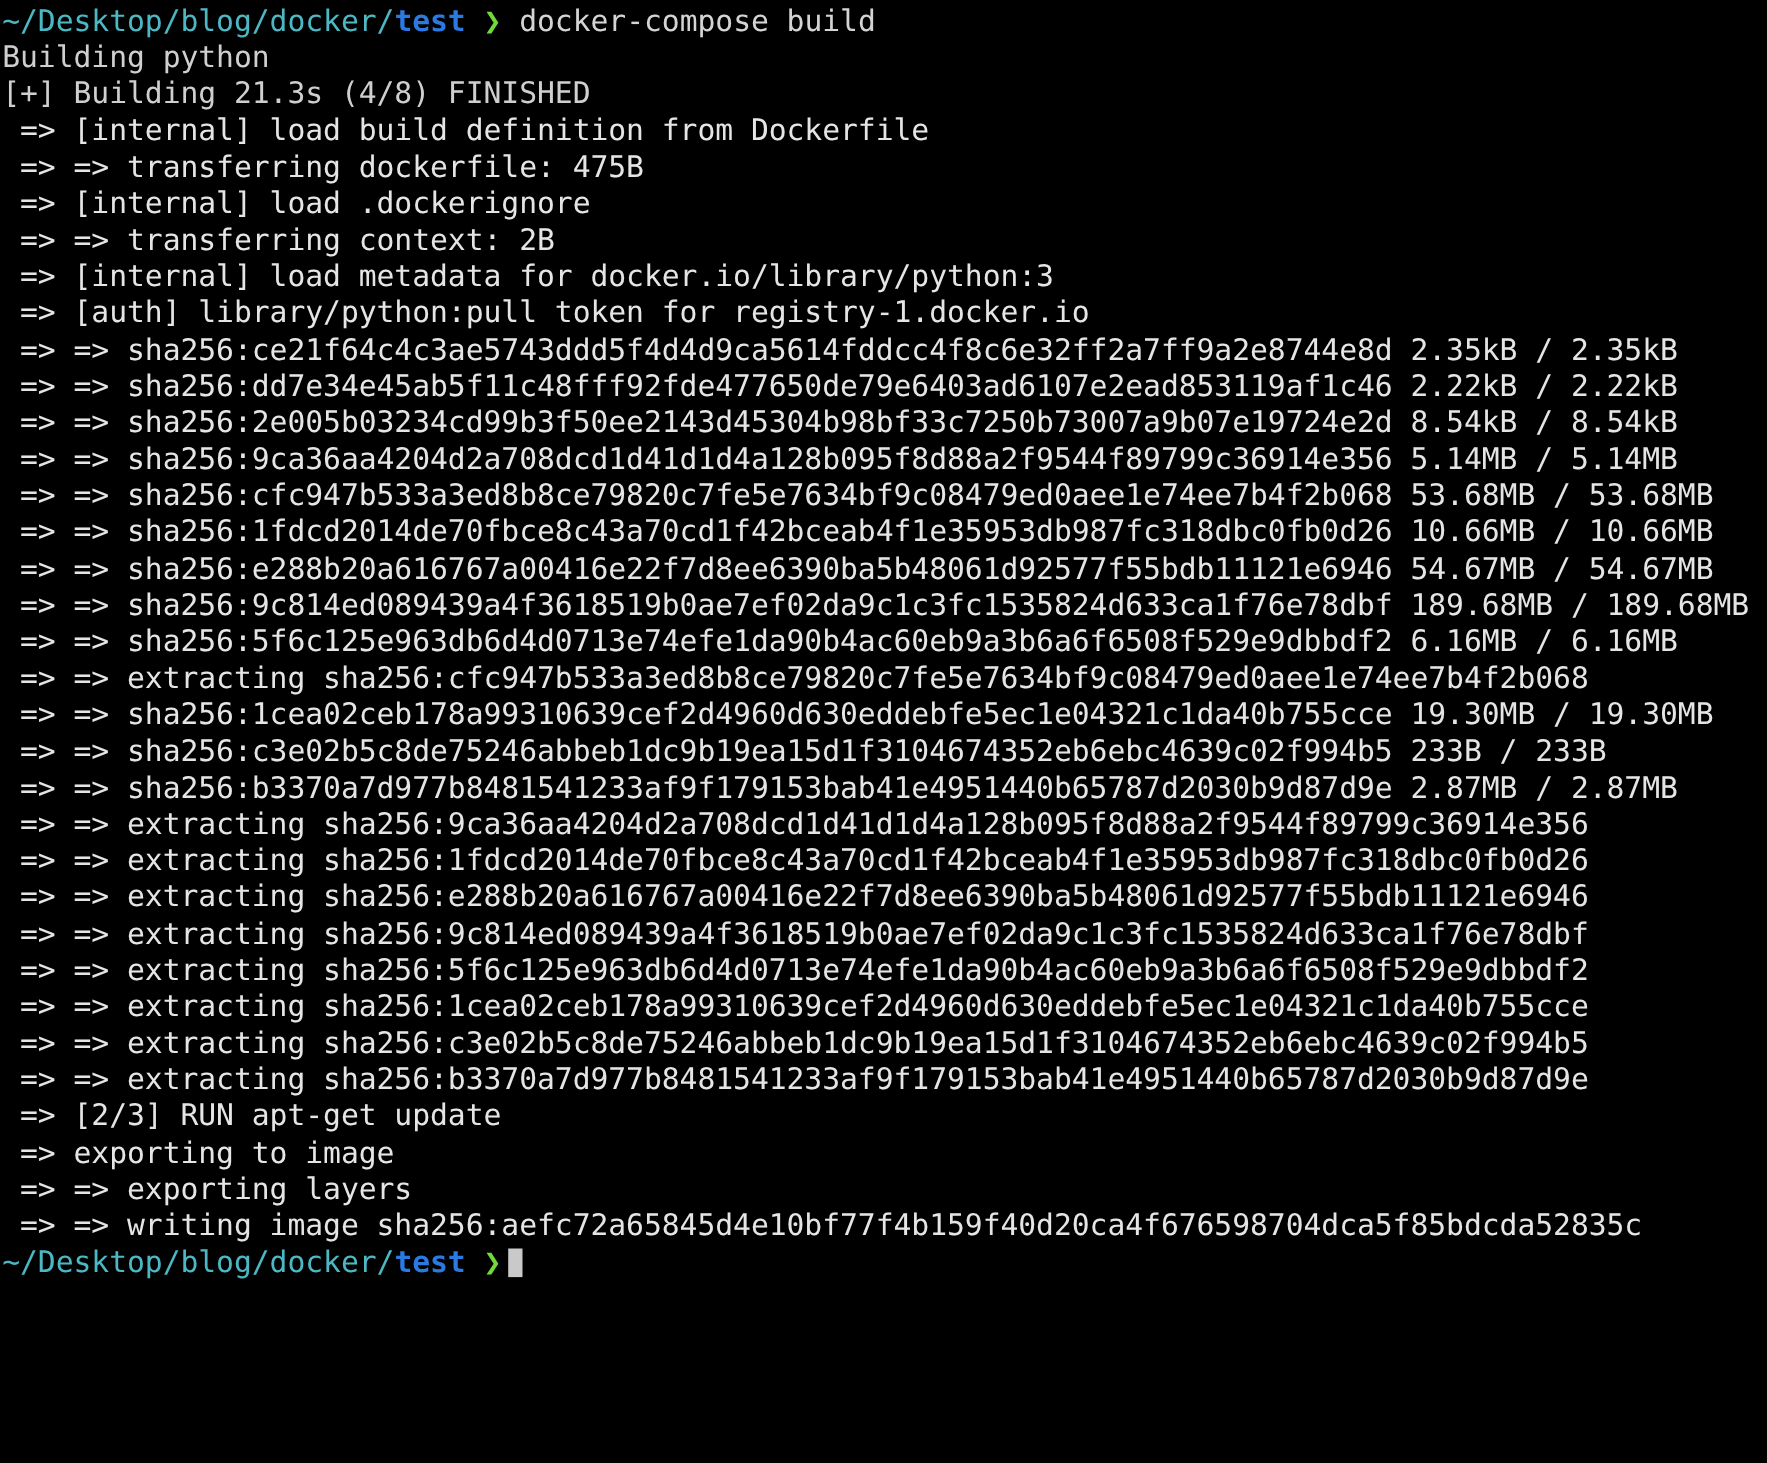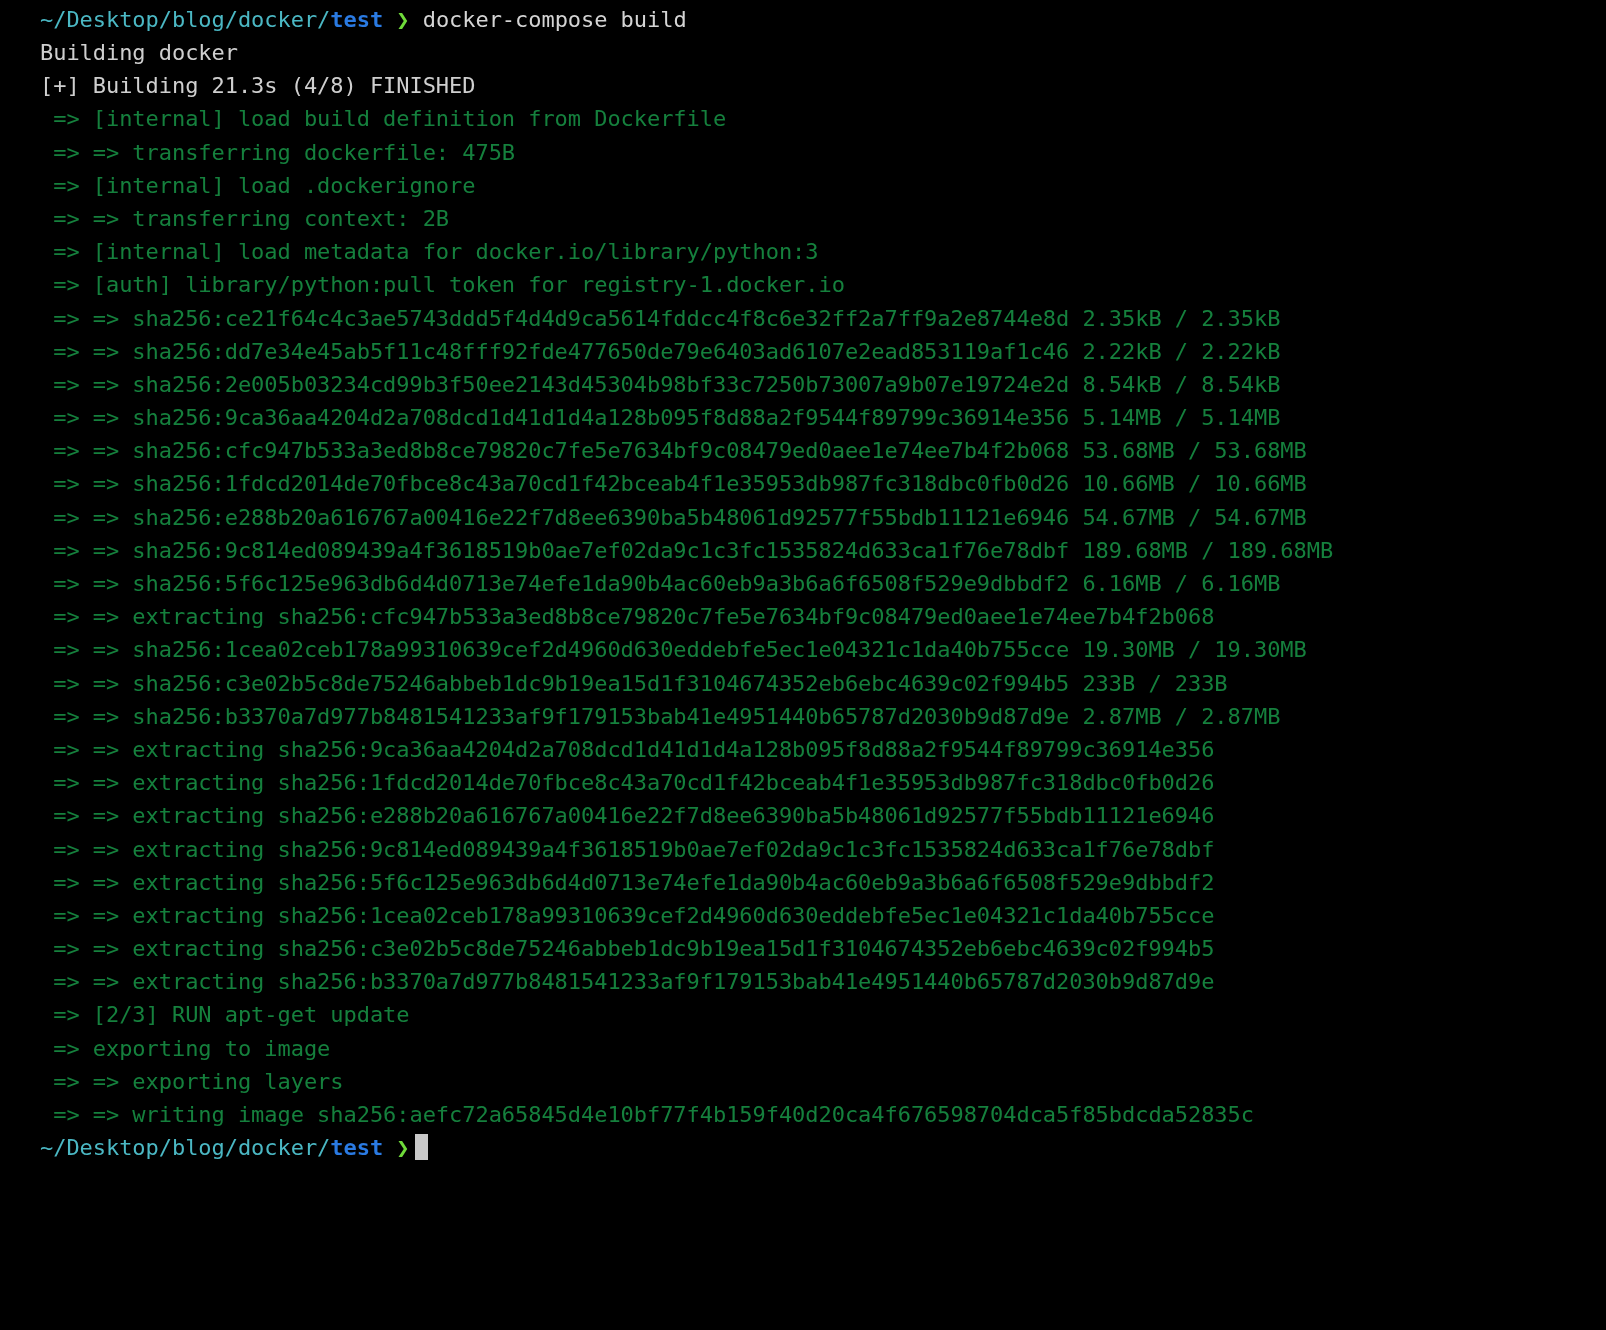--- a/index.html
+++ b/index.html
@@ -18,56 +18,55 @@
     width: 1606px;
     height: 1330px;
     background: #000000;
     padding: 0;
     box-sizing: border-box;
     position: relative;
   }
   .line {
     height: 33.2px;
     line-height: 33.2px;
-    font-size: 22px;
+    font-size: 27px;
     white-space: pre;
     letter-spacing: -0.05px;
     padding-left: 2px;
     box-sizing: border-box;
     overflow: hidden;
-    margin-left: 38px;
   }
   .line.first { padding-top: 3px; height: 36px; line-height: 33.2px; }
 
   
   .c-path    { color: #4bb8c4; }
   .c-dir     { color: #2a7ae2; font-weight: bold; }
   .c-arrow   { color: #6fdb3a; }
   .c-cmd     { color: #d4d4d4; }
   .c-plain   { color: #cfcfcf; }
-  .c-build   { color: #15803d; }
+  .c-build   { color: #e5e5e5; }
 
   .cursor {
     display: inline-block;
     width: 13px;
     height: 26px;
     background: #c9c9c9;
     vertical-align: -5px;
     margin-left: 6px;
   }
   .sp { display: inline; }
 </style>
 </head>
 <body>
 
 <div id="terminal">
 
   <div class="line first"><span class="c-path">~/Desktop/blog/docker/</span><span class="c-dir">test</span><span class="sp"> </span><span class="c-arrow">❯</span><span class="sp"> </span><span class="c-cmd">docker-compose build</span></div>
 
-  <div class="line c-plain">Building docker</div>
+  <div class="line c-plain">Building python</div>
   <div class="line c-plain">[+] Building 21.3s (4/8) FINISHED</div>
 
   <div id="build-output">
       <div class="line c-build"> =&gt; [internal] load build definition from Dockerfile</div>
       <div class="line c-build"> =&gt; =&gt; transferring dockerfile: 475B</div>
       <div class="line c-build"> =&gt; [internal] load .dockerignore</div>
       <div class="line c-build"> =&gt; =&gt; transferring context: 2B</div>
       <div class="line c-build"> =&gt; [internal] load metadata for docker.io/library/python:3</div>
       <div class="line c-build"> =&gt; [auth] library/python:pull token for registry-1.docker.io</div>
       <div class="line c-build"> =&gt; =&gt; sha256:ce21f64c4c3ae5743ddd5f4d4d9ca5614fddcc4f8c6e32ff2a7ff9a2e8744e8d 2.35kB / 2.35kB</div>

